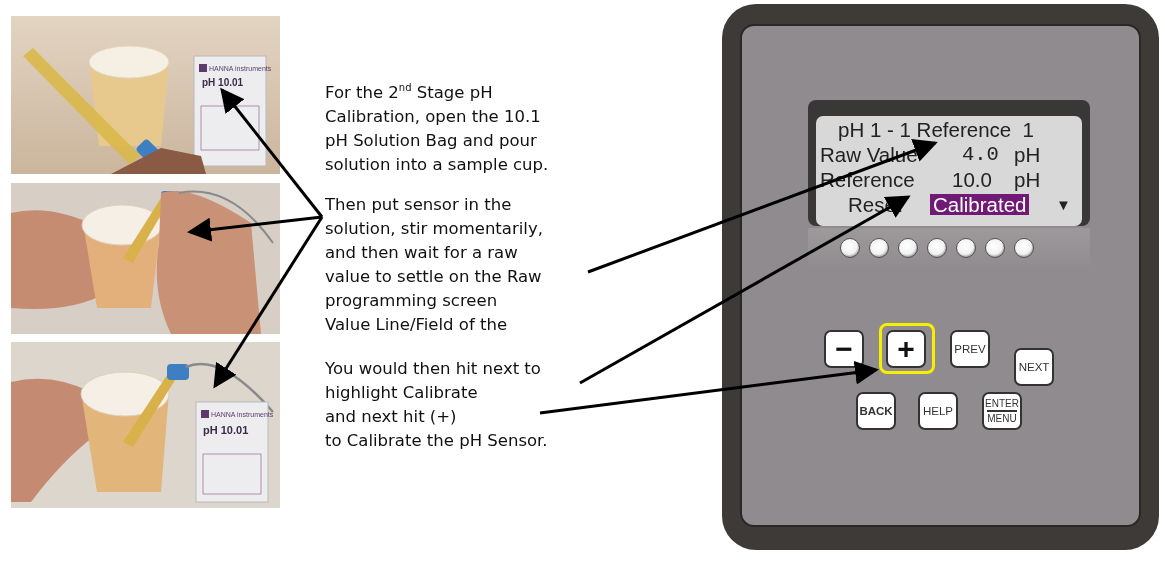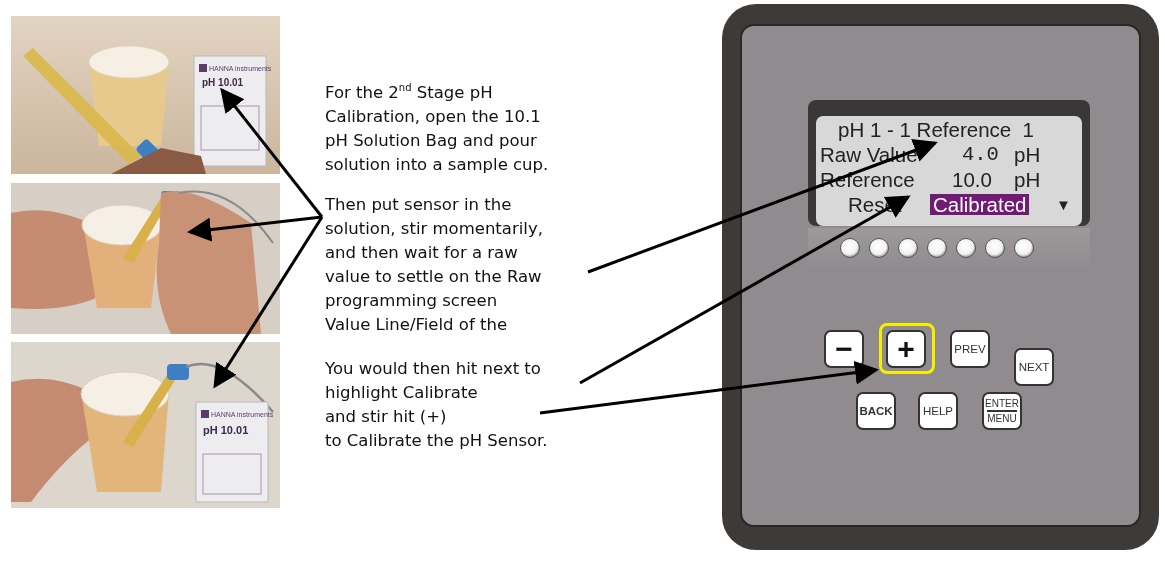--- a/index.html
+++ b/index.html
@@ -137,21 +137,21 @@
   <div>Then put sensor in the</div>
   <div>solution, stir momentarily,</div>
   <div>and then wait for a raw</div>
   <div>value to settle on the Raw</div>
   <div>programming screen</div>
   <div>Value Line/Field of the</div>
 </div>
 <div class="instr" id="instr3">
   <div>You would then hit next to</div>
   <div>highlight Calibrate</div>
-  <div>and stir hit (+)</div>
+  <div>and next hit (+)</div>
   <div>to Calibrate the pH Sensor.</div>
 </div>
 
 <div id="controller">
   <div id="face">
     <div id="reflection"></div>
     <div id="lcd-bezel">
       <div id="lcd">
         <span class="lcd-line" id="lcd-title">pH 1 - 1 Reference  1</span>
         <span class="lcd-line" id="lcd-raw-label">Raw Value</span>

